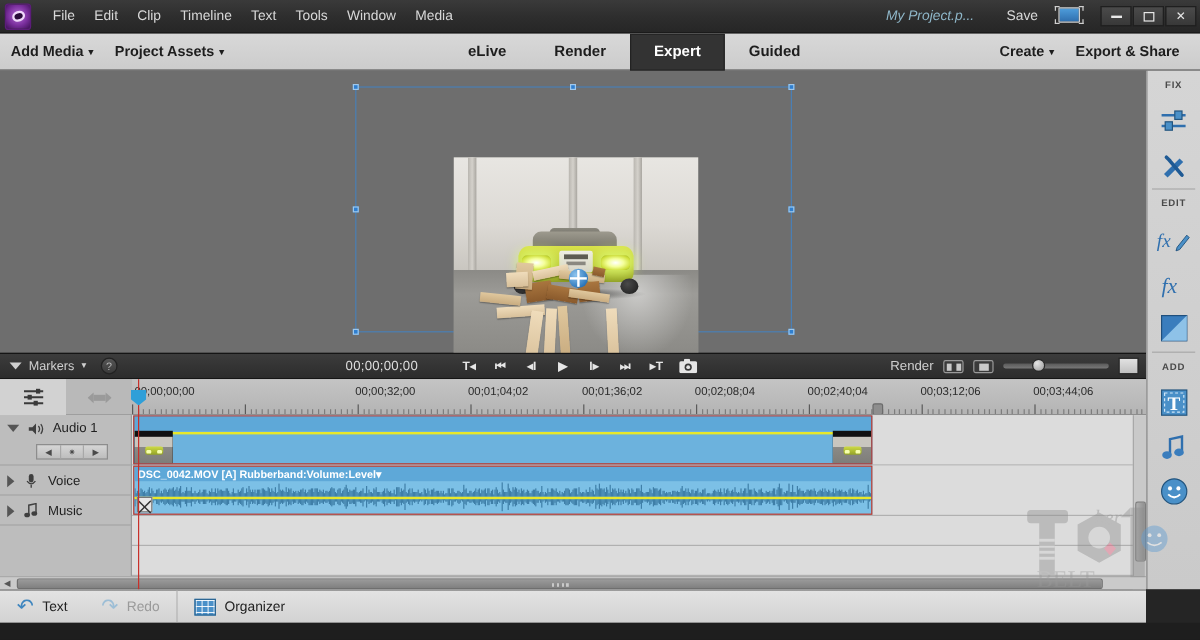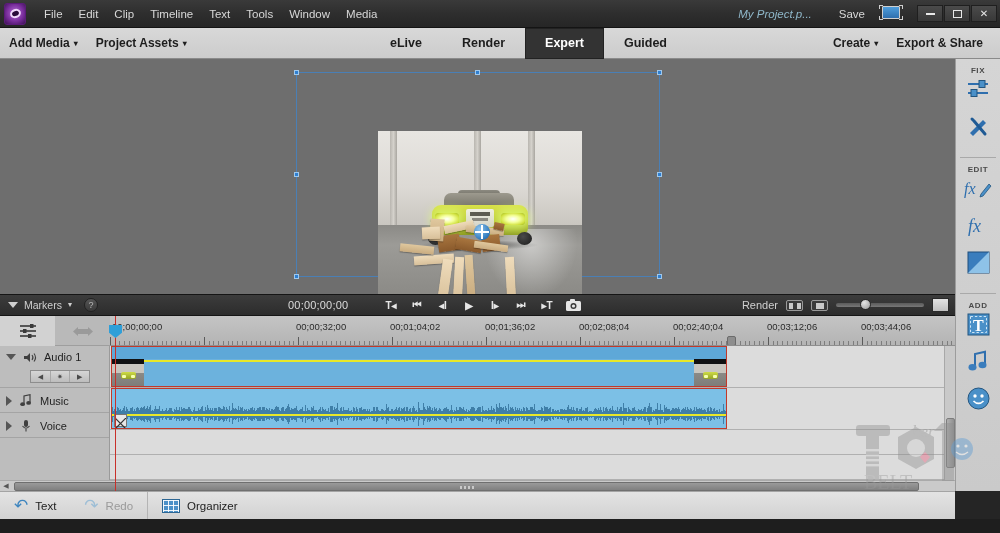--- a/index.html
+++ b/index.html
@@ -360,21 +360,21 @@
     position: absolute; right: 0; top: 59px; width: 45px; height: 432px;
     background: linear-gradient(180deg,#d5d5d5,#cacaca);
     border-left: 1px solid #9c9c9c;
     display: flex; flex-direction: column; align-items: center;
   }
   .sb-group-lbl {
     font-size: 8px; color: #4a4a4a; letter-spacing: .6px; margin-top: 7px; margin-bottom: 3px;
     font-weight: bold;
   }
   .sb-ico {
-    width: 34px; height: 34px; display: flex; align-items: flex-start; justify-content: center;
+    width: 34px; height: 34px; display: flex; align-items: flex-end; justify-content: center;
     margin-bottom: 3px;
   }
   .sb-div { width: 36px; height: 1px; background: #a9a9a9; margin: 5px 0 0 0; }
 
   
   .bottombar {
     position: absolute; left: 0; top: 491px; width: 955px; height: 28px;
     background: linear-gradient(180deg,#e3e3e3,#d2d2d2);
     border-top: 1px solid #a4a4a4;
     display: flex; align-items: center;
@@ -795,41 +795,41 @@
           <div>◀</div>
           <div>✷</div>
           <div>▶</div>
         </div>
       </div>
 
       <div class="th" style="height:25px;">
         <div class="th-row" style="height:25px;">
           <div class="th-arrow collapsed"></div>
           <div class="th-ico">
+            <svg width="10" height="13" viewBox="0 0 10 13">
+              <rect x="3" y="1" width="4" height="7" rx="2" fill="#3f3f3f"></rect>
+              <path d="M1.5 7 Q5 11.5 8.5 7" fill="none" stroke="#3f3f3f" stroke-width="1.1"></path>
+              <line x1="5" y1="10" x2="5" y2="12.5" stroke="#3f3f3f" stroke-width="1.1"></line>
+            </svg>
+          </div>
+          <div class="th-name">Voice</div>
+        </div>
+      </div>
+
+      <div class="th" style="height:25px;">
+        <div class="th-row" style="height:25px;">
+          <div class="th-arrow collapsed"></div>
+          <div class="th-ico">
             <svg width="12" height="13" viewBox="0 0 12 13">
               <path d="M4 10V2l6-1.3v8" fill="none" stroke="#3f3f3f" stroke-width="1.2"></path>
               <ellipse cx="2.6" cy="10.2" rx="2.4" ry="1.9" fill="#3f3f3f"></ellipse>
               <ellipse cx="8.6" cy="8.9" rx="2.4" ry="1.9" fill="#3f3f3f"></ellipse>
             </svg>
           </div>
           <div class="th-name">Music</div>
-        </div>
-      </div>
-
-      <div class="th" style="height:25px;">
-        <div class="th-row" style="height:25px;">
-          <div class="th-arrow collapsed"></div>
-          <div class="th-ico">
-            <svg width="10" height="13" viewBox="0 0 10 13">
-              <rect x="3" y="1" width="4" height="7" rx="2" fill="#3f3f3f"></rect>
-              <path d="M1.5 7 Q5 11.5 8.5 7" fill="none" stroke="#3f3f3f" stroke-width="1.1"></path>
-              <line x1="5" y1="10" x2="5" y2="12.5" stroke="#3f3f3f" stroke-width="1.1"></line>
-            </svg>
-          </div>
-          <div class="th-name">Voice</div>
         </div>
       </div>
     </div>
 
     <div class="track-area">
 
       <div class="track" style="height:42px;">
         <div class="clip" style="width:616px;">
           <div class="clip-v-body">
             <div class="rubber-line" style="top:1px;"></div>
@@ -846,20 +846,21 @@
                   <div class="hl a"></div>
                   <div class="hl b"></div>
                 </div>
             </div>
           </div>
         </div>
       </div>
 
       <div class="track" style="height:42px;">
         <div class="wave-clip" style="width:616px;">
+          <div class="clip-label">DSC_0042.MOV [A] Rubberband:Volume:Level▾</div>
           <div class="wave-body">
             <div id="wave-holder">
                 <div class="wbar" style="left:0px; top:5.598351947589941px; height:7.401648052410059px;"></div>
                 <div class="wbar" style="left:0px; top:14px; height:6.513450286120852px;"></div>
                 <div class="wbar" style="left:1px; top:10.410994338808113px; height:2.5890056611918872px;"></div>
                 <div class="wbar" style="left:1px; top:14px; height:2.278324981848861px;"></div>
                 <div class="wbar" style="left:2px; top:7.658102260557051px; height:5.341897739442949px;"></div>
                 <div class="wbar" style="left:2px; top:14px; height:4.700870010709795px;"></div>
                 <div class="wbar" style="left:3px; top:7.272123084809688px; height:5.727876915190312px;"></div>
                 <div class="wbar" style="left:3px; top:14px; height:5.040531685367474px;"></div>

